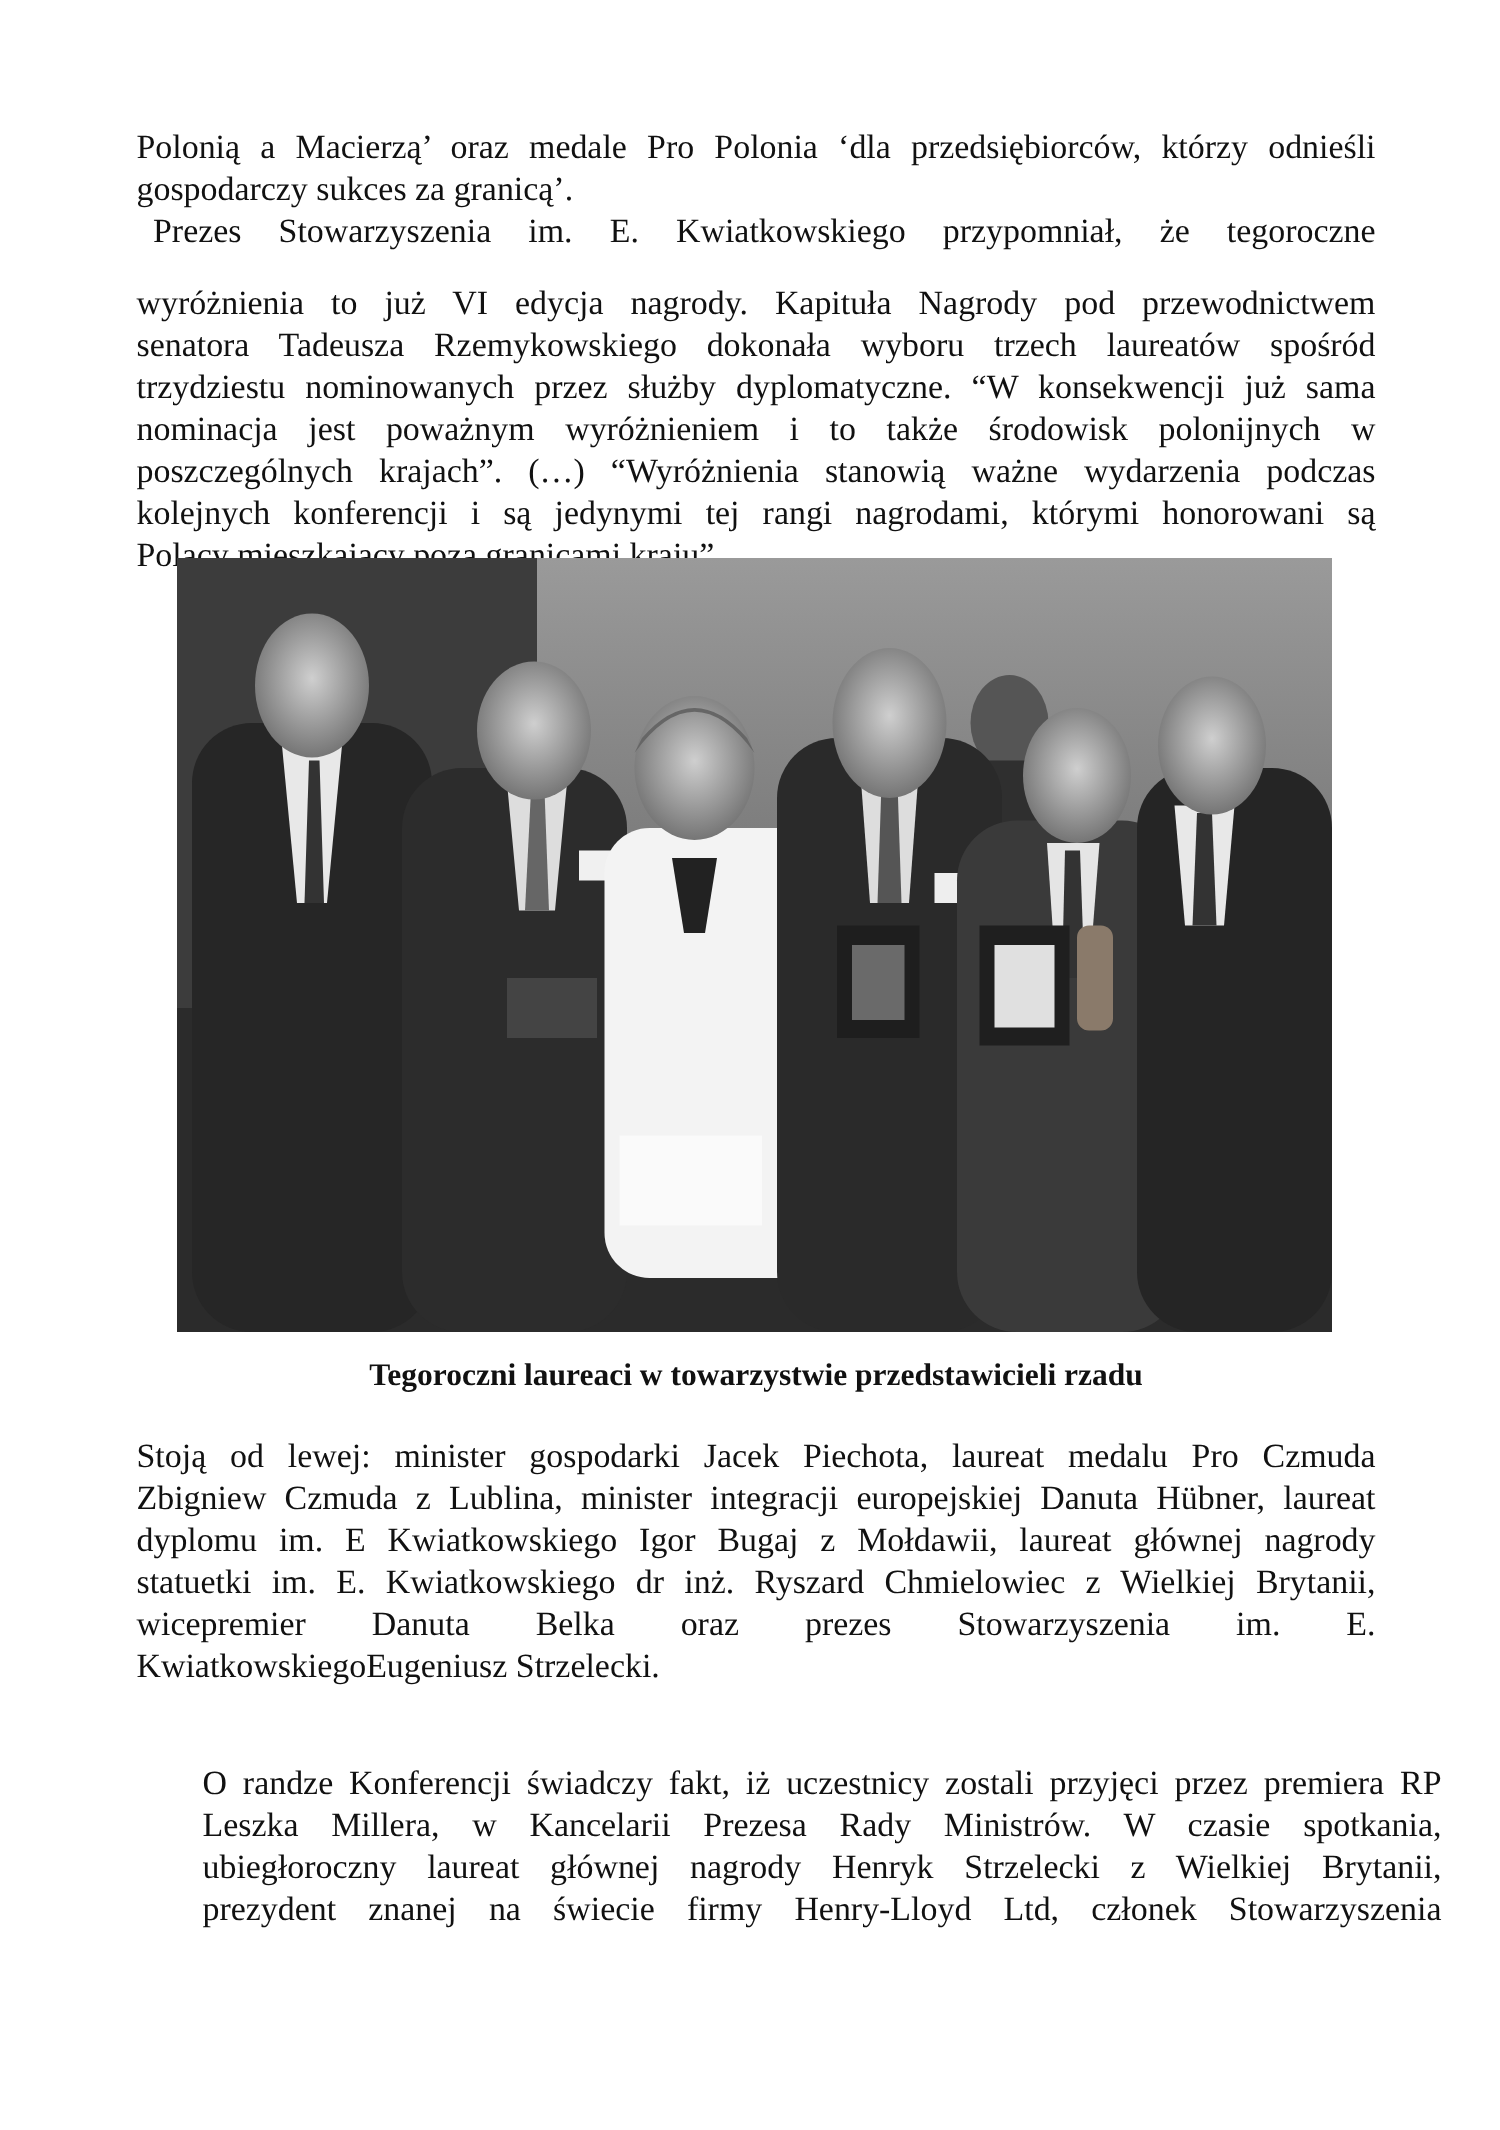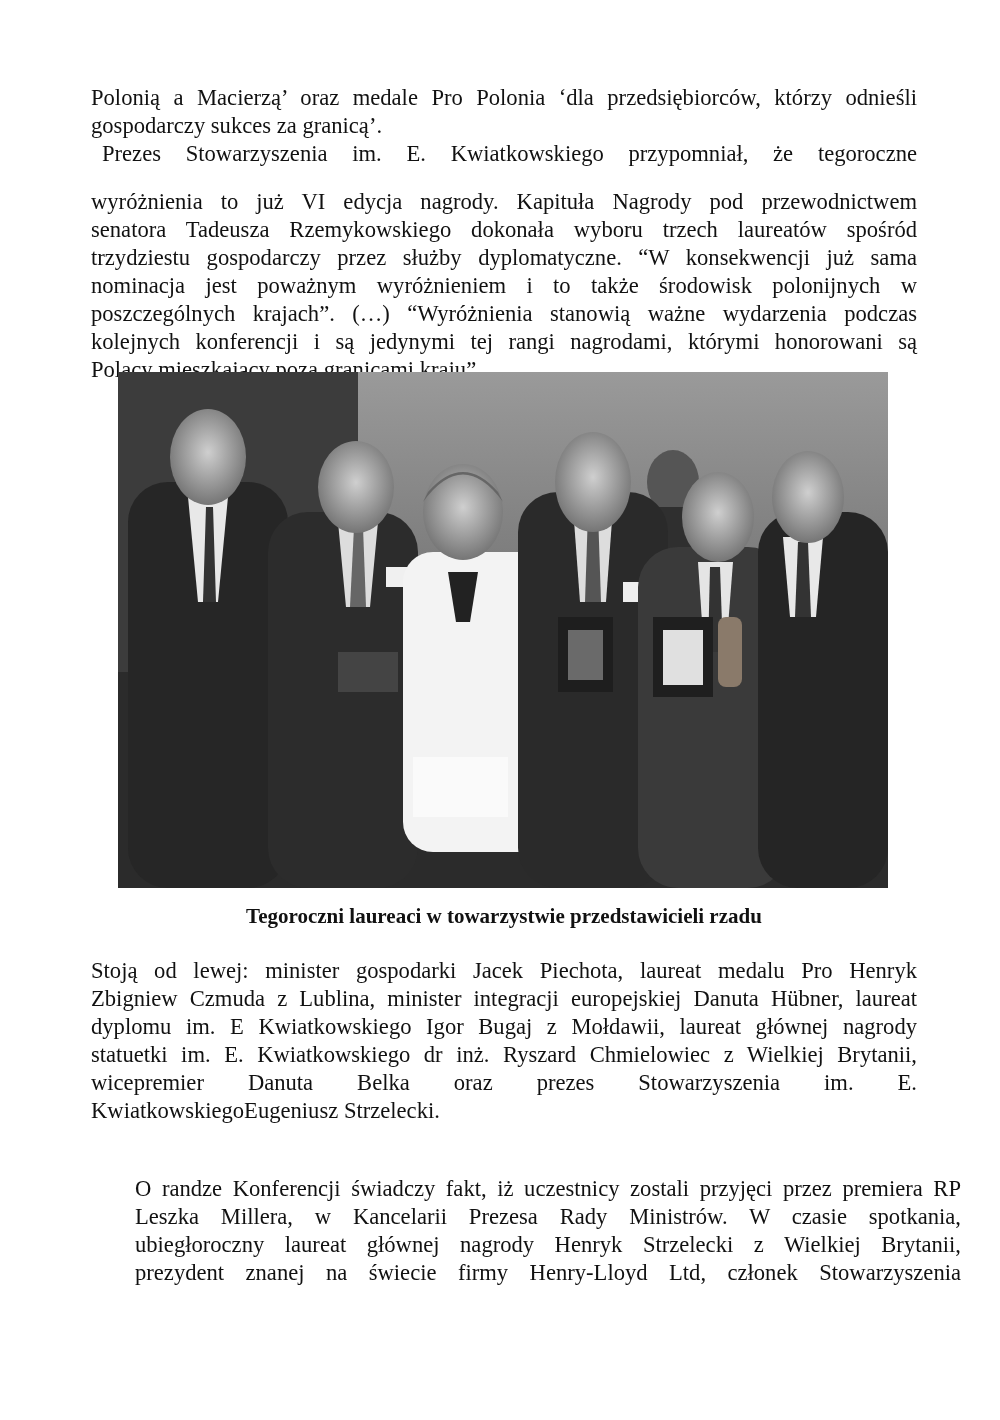--- a/index.html
+++ b/index.html
@@ -35,21 +35,21 @@
 <body>
 
 <div class="page">
 
   <div class="p" id="p1">
     <span class="line" style="white-space: nowrap; display: block;">Polonią a Macierzą’ oraz medale Pro Polonia ‘dla przedsiębiorców, którzy odnieśli</span>
     <span class="line last">gospodarczy sukces za granicą’.</span>
     <span class="line" style="padding-left: 11px; white-space: nowrap; display: block;">  Prezes Stowarzyszenia im. E. Kwiatkowskiego przypomniał, że tegoroczne</span>
     <span class="line" style="white-space: nowrap; display: block; margin-top: 20px;">wyróżnienia to już VI edycja nagrody. Kapituła Nagrody pod przewodnictwem</span>
     <span class="line" style="white-space: nowrap; display: block;">senatora Tadeusza Rzemykowskiego dokonała wyboru trzech laureatów spośród</span>
-    <span class="line" style="white-space: nowrap; display: block;">trzydziestu gospodarczy przez służby dyplomatyczne. “W konsekwencji już sama</span>
+    <span class="line" style="white-space: nowrap; display: block;">trzydziestu nominowanych przez służby dyplomatyczne. “W konsekwencji już sama</span>
     <span class="line" style="white-space: nowrap; display: block;">nominacja jest poważnym wyróżnieniem i to także środowisk polonijnych w</span>
     <span class="line" style="white-space: nowrap; display: block;">poszczególnych krajach”. (…) “Wyróżnienia stanowią ważne wydarzenia podczas</span>
     <span class="line" style="white-space: nowrap; display: block;">kolejnych konferencji i są jedynymi tej rangi nagrodami, którymi honorowani są</span>
     <span class="line last">Polacy mieszkający poza granicami kraju”.</span>
   </div>
 
   <div class="photo">
     <svg width="770" height="516" viewBox="0 0 770 516" xmlns="http://www.w3.org/2000/svg">
       <defs>
         <linearGradient id="bg" x1="0" y1="0" x2="0" y2="1">
@@ -106,21 +106,21 @@
       <rect x="640" y="140" width="130" height="376" rx="40" fill="#252525"></rect>
       <polygon points="665,165 705,165 698,245 672,245" fill="#e8e8e8"></polygon>
       <polygon points="680,170 690,170 693,245 677,245" fill="#333"></polygon>
       <ellipse cx="690" cy="125" rx="36" ry="46" fill="url(#face)"></ellipse>
     </svg>
   </div>
 
   <div class="caption">Tegoroczni laureaci w towarzystwie przedstawicieli rzadu</div>
 
   <div class="p" id="p3">
-    <span class="line" style="white-space: nowrap; display: block;">Stoją od lewej: minister gospodarki Jacek Piechota, laureat medalu Pro Henryk</span>
+    <span class="line" style="white-space: nowrap; display: block;">Stoją od lewej: minister gospodarki Jacek Piechota, laureat medalu Pro Czmuda</span>
     <span class="line" style="white-space: nowrap; display: block;">Zbigniew Czmuda z Lublina, minister integracji europejskiej Danuta Hübner, laureat</span>
     <span class="line" style="white-space: nowrap; display: block;">dyplomu  im. E Kwiatkowskiego Igor Bugaj z Mołdawii, laureat głównej nagrody</span>
     <span class="line" style="white-space: nowrap; display: block;">statuetki im. E. Kwiatkowskiego dr inż. Ryszard Chmielowiec z Wielkiej Brytanii,</span>
     <span class="line" style="word-spacing: 38px; white-space: nowrap; display: block;">wicepremier Danuta Belka oraz prezes Stowarzyszenia im. E.</span>
     <span class="line last">KwiatkowskiegoEugeniusz Strzelecki.</span>
   </div>
 
   <div class="p" id="p4">
     <span class="line" style="white-space: nowrap; display: block;"> O randze Konferencji świadczy fakt, iż uczestnicy zostali przyjęci przez premiera RP</span>
     <span class="line" style="white-space: nowrap; display: block;">Leszka Millera, w Kancelarii Prezesa Rady Ministrów. W czasie spotkania,</span>

